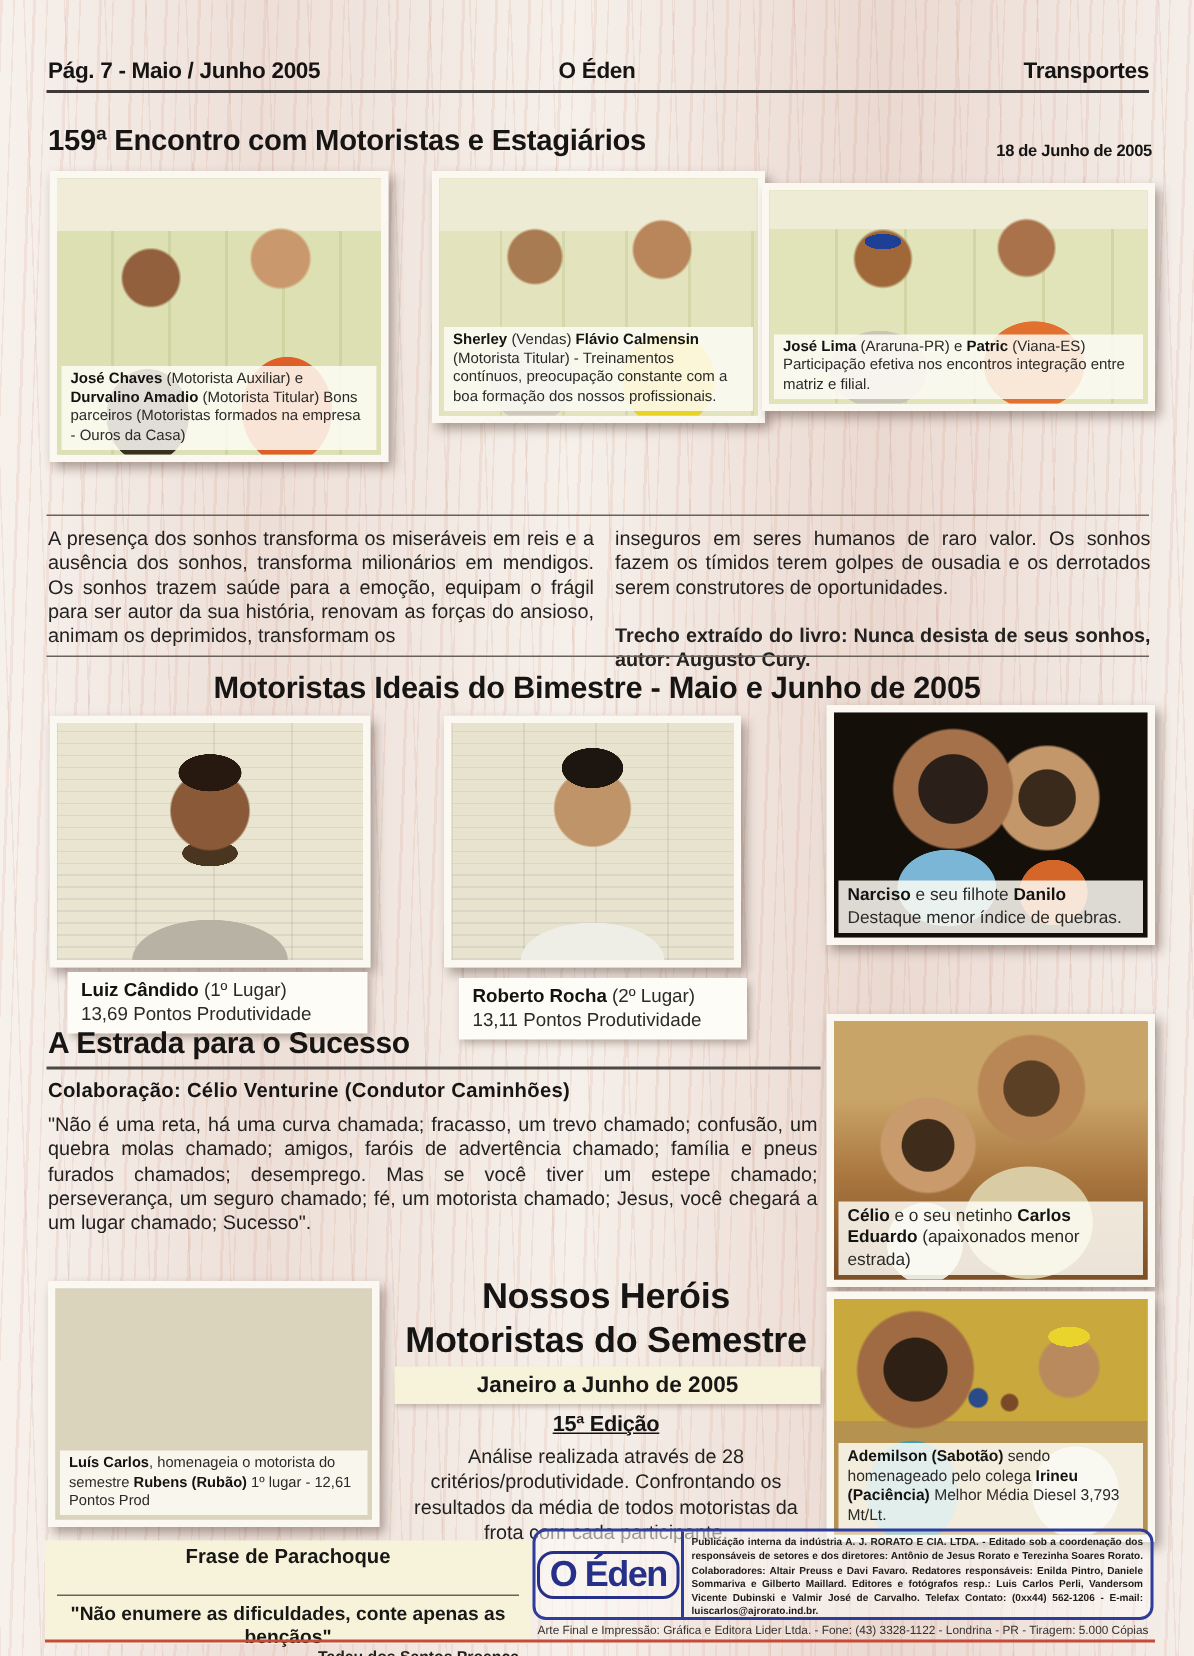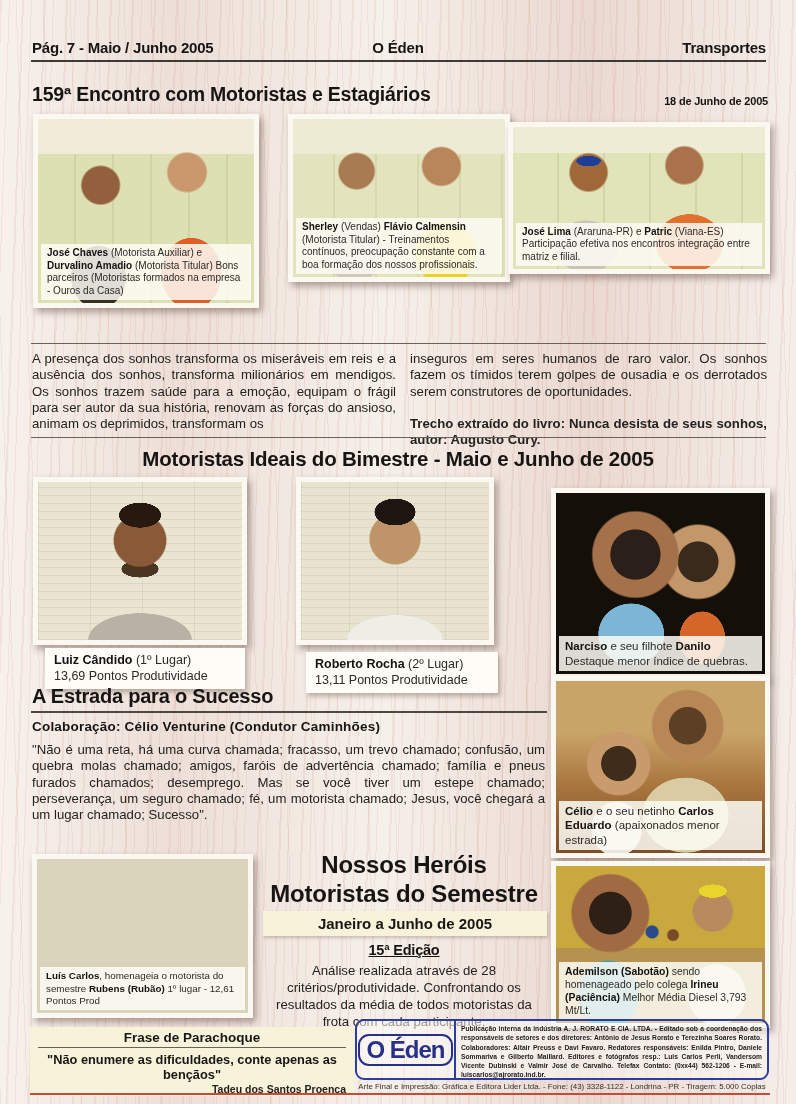--- a/index.html
+++ b/index.html
@@ -105,21 +105,21 @@
       radial-gradient(circle at 50% 36%, #c09469 18%, transparent 19%),
       radial-gradient(ellipse 42% 26% at 50% 100%, #efeee6 60%, transparent 61%),
       repeating-linear-gradient(0deg, rgba(130,130,150,.13) 0 1px, transparent 1px 8px),
       repeating-linear-gradient(90deg, rgba(120,110,90,.12) 0 1px, transparent 1px 48px)"></div>
   </div>
   <div class="cap-box" style="left:306px;top:652px;width:192px">
     <div><span class="b">Roberto Rocha</span><span> (2º Lugar)</span></div>
     <div>13,11 Pontos Produtividade</div>
   </div>
 
-  <div class="photo" style="left:551px;top:488px;width:219px;height:191px">
+  <div class="photo" style="left:551px;top:470px;width:219px;height:160px">
     <div class="scene" style="background-color:#150f0a;background-image:
       radial-gradient(circle at 38% 34%, #2b2019 14%, #a4714b 14.5%, #a4714b 24%, transparent 25%),
       radial-gradient(ellipse 26% 28% at 36% 78%, #7cb6d6 60%, transparent 61%),
       radial-gradient(circle at 68% 38%, #3a2a1c 11%, #c3976a 11.5%, #c3976a 20%, transparent 21%),
       radial-gradient(ellipse 18% 24% at 70% 80%, #d4662a 60%, transparent 61%)"></div>
     <div class="cap-overlay" style="font-size:11.5px">
       <div><span class="b">Narciso</span><span> e seu filhote </span><span class="b">Danilo</span></div>
       <div>Destaque menor índice de quebras.</div>
     </div>
   </div>
@@ -164,21 +164,21 @@
       radial-gradient(ellipse 11% 7% at 75% 16%, #e8d42a 60%, transparent 61%),
       radial-gradient(circle at 75% 29%, #b98a5e 10%, transparent 11%),
       radial-gradient(ellipse 23% 32% at 77% 82%, #eae7da 60%, transparent 61%),
       radial-gradient(circle at 46% 42%, #2a4a8a 4%, transparent 5%),
       radial-gradient(circle at 56% 44%, #7a4a28 3.5%, transparent 4.5%),
       linear-gradient(180deg,#c9a83e 0 52%, #b5924f 52%)"></div>
     <div class="cap-overlay" style="font-size:10.4px"><span class="b">Ademilson (Sabotão)</span><span> sendo homenageado pelo colega </span><span class="b">Irineu (Paciência)</span><span> Melhor Média Diesel 3,793 Mt/Lt.</span></div>
   </div>
 
   <div class="abs cream" style="left:30px;top:1027px;width:324px;height:69px;padding:3px 8px">
-    <div class="center" style="font-weight:bold;font-size:13.5px;color:#181715;border-bottom:1px solid #6a625a;padding-bottom:2px">Frase de Parachoque</div>
+    <div class="center" style="font-weight:bold;font-size:13.5px;color:#181715;border-bottom:1px solid #6a625a;padding-bottom:18px">Frase de Parachoque</div>
     <div class="center" style="font-weight:bold;font-size:12.8px;color:#181715;margin-top:4px">"Não enumere as dificuldades, conte apenas as bençãos"</div>
     <div style="font-weight:bold;font-size:10.5px;color:#23211f;text-align:right;margin-top:1px">Tadeu dos Santos Proença</div>
   </div>
 
   <div class="abs" style="left:355px;top:1019px;width:414px;height:61px;border:2px solid #2e3c9c;border-radius:9px;background:rgba(252,250,246,.55);display:flex">
     <div style="width:99px;display:flex;align-items:center;justify-content:center;border-right:2px solid #2e3c9c">
       <span style="font-weight:bold;font-size:24px;color:#273089;border:2px solid #273089;border-radius:11px;padding:0 6px;letter-spacing:-1px">O Éden</span>
     </div>
     <div style="flex:1;padding:3px 5px;font-size:6.7px;font-weight:bold;line-height:1.38;text-align:justify;color:#1d1c1b">Publicação interna da indústria A. J. RORATO E CIA. LTDA. - Editado sob a coordenação dos responsáveis de setores e dos diretores: Antônio de Jesus Rorato e Terezinha Soares Rorato. Colaboradores: Altair Preuss e Davi Favaro. Redatores responsáveis: Enilda Pintro, Daniele Sommariva e Gilberto Maillard. Editores e fotógrafos resp.: Luis Carlos Perli, Vandersom Vicente Dubinski e Valmir José de Carvalho. Telefax Contato: (0xx44) 562-1206 - E-mail: luiscarlos@ajrorato.ind.br.</div>
   </div>

